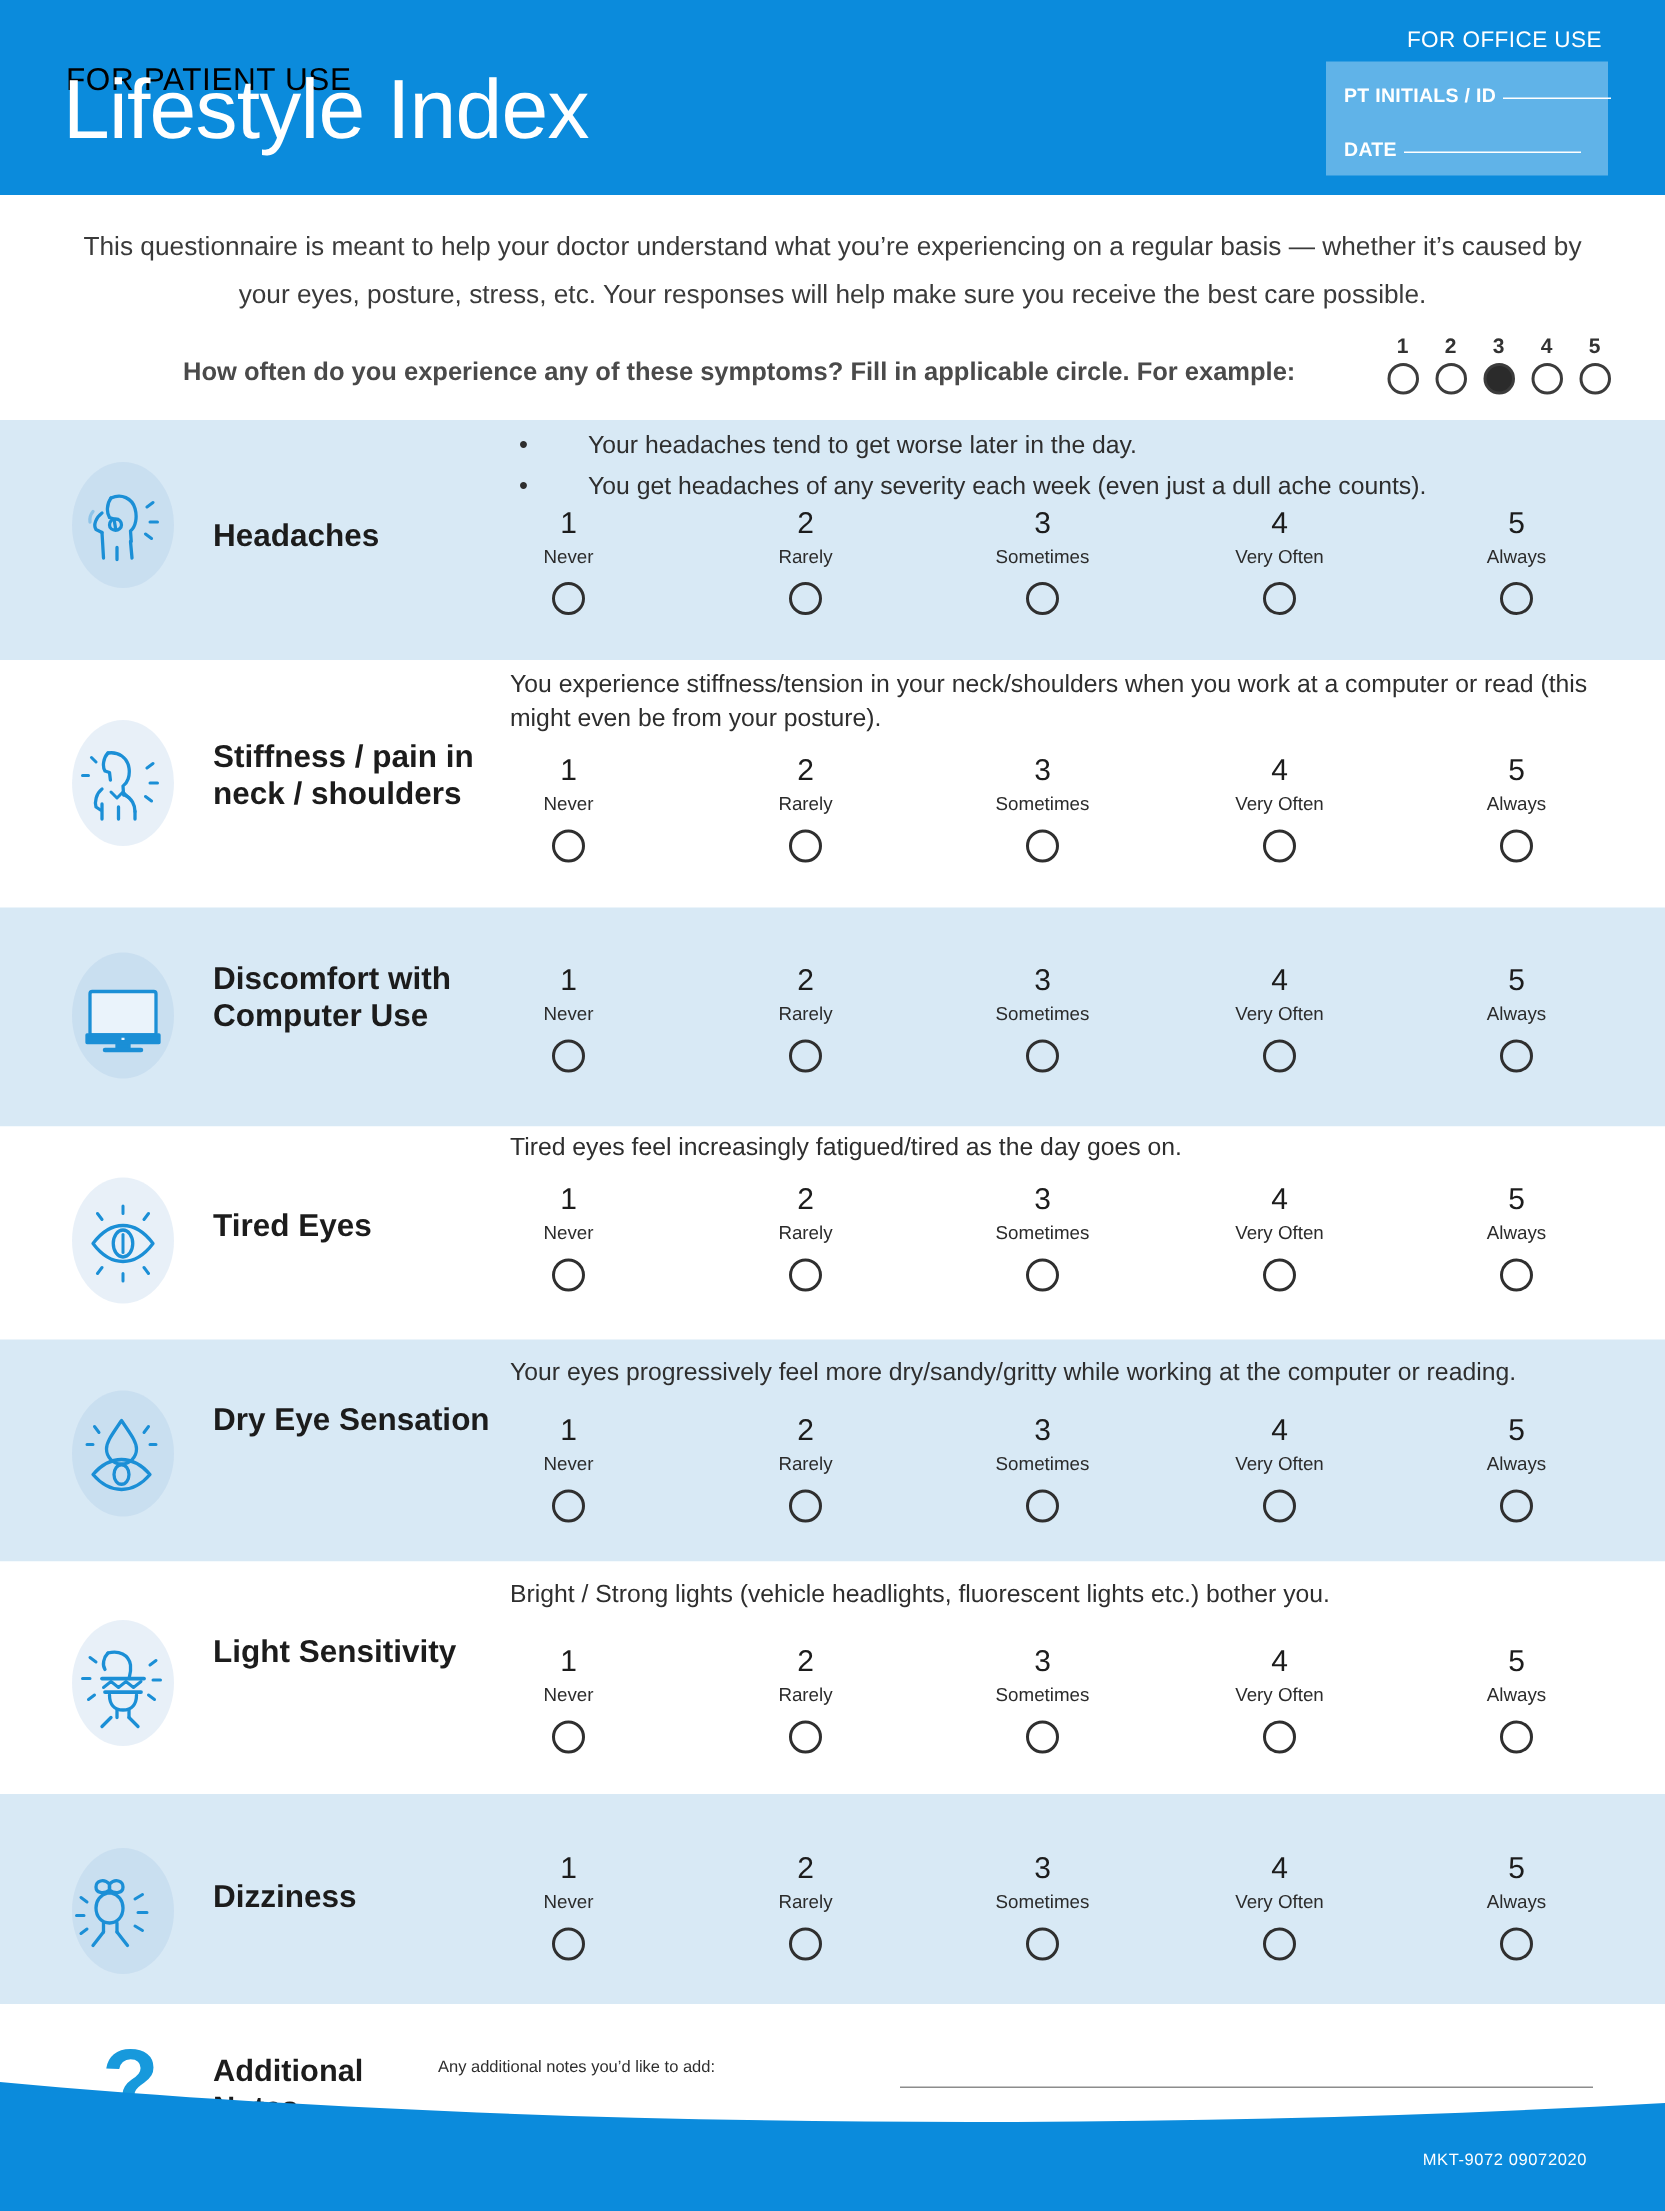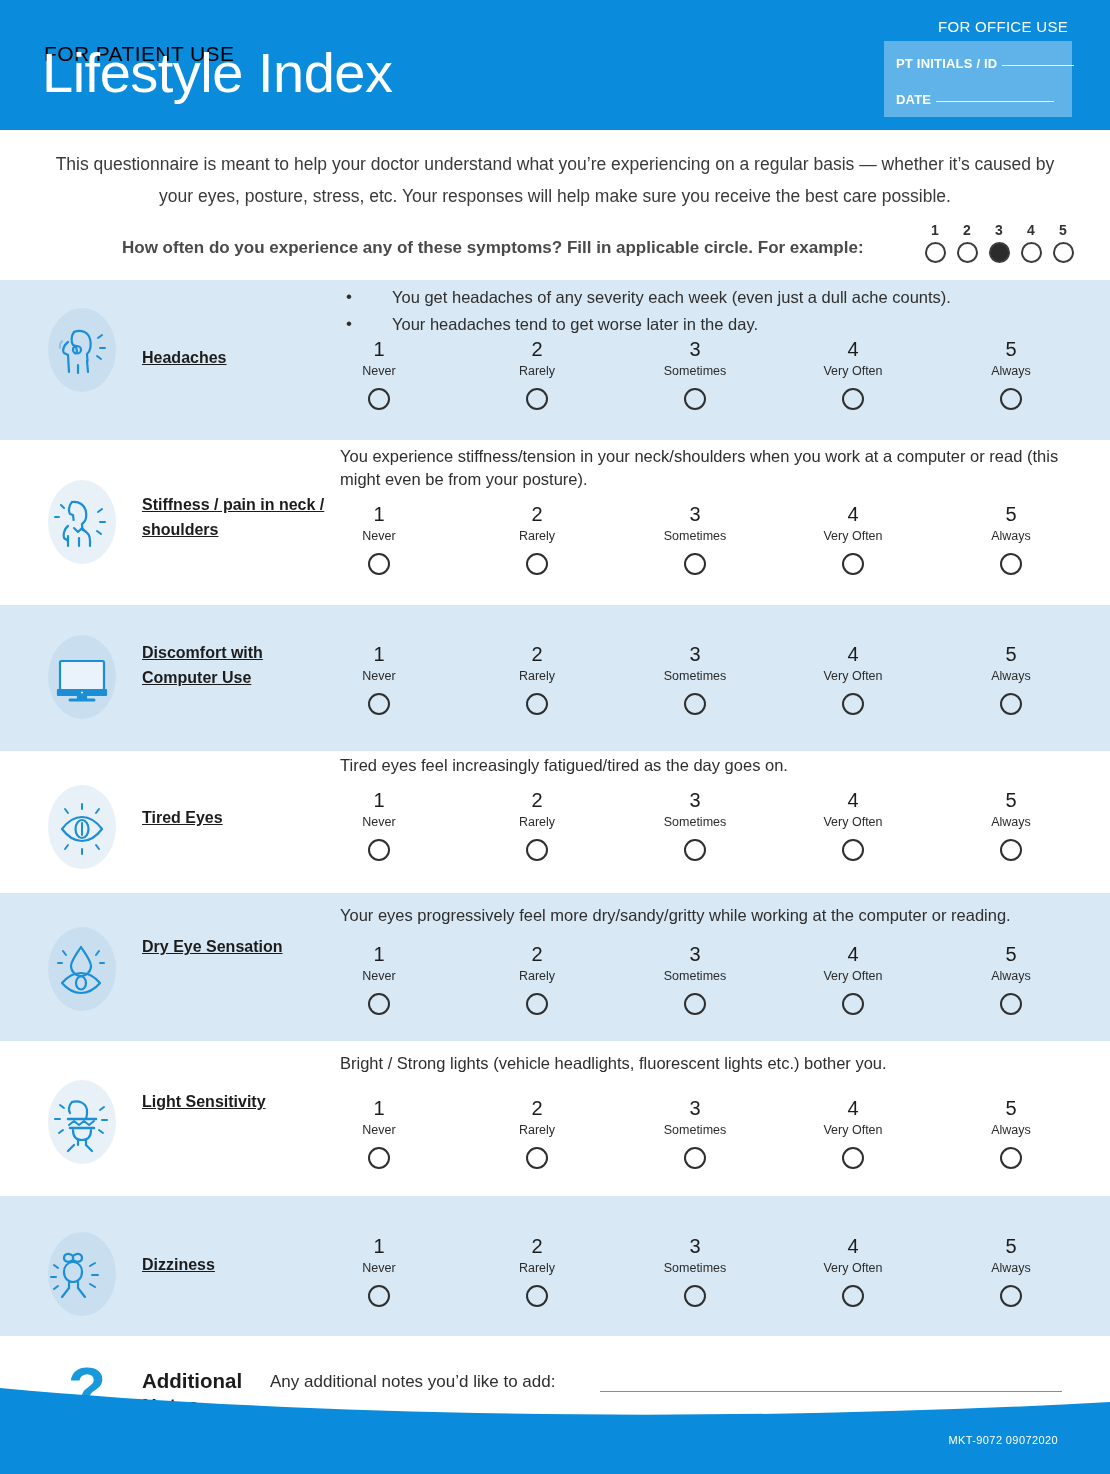--- a/index.html
+++ b/index.html
@@ -136,24 +136,23 @@
     border-radius: 50%;
     background: rgba(150,185,225,0.22);
   }
   .q-icon svg { position: absolute; left: 8px; top: 10px; }
 
   .q-title {
     position: absolute;
     left: 142px;
     width: 185px;
     color: #1c1c1c;
-    font-size: 16px;
+    font-size: 21px;
     font-weight: 600;
     line-height: 25px;
-    text-decoration: underline;
   }
   .q-desc {
     position: absolute;
     left: 340px;
     width: 722px;
     color: #2e2e2e;
     font-size: 16.5px;
     line-height: 23px;
   }
   .q-desc ul { list-style: none; }
@@ -216,23 +215,23 @@
     position: absolute;
     left: 142px; top: 32px;
     color: #1c1c1c;
     font-size: 20.5px;
     font-weight: 600;
     line-height: 25px;
     width: 150px;
   }
   .notes-prompt {
     position: absolute;
-    left: 270px; top: 36px;
+    left: 292px; top: 36px;
     color: #2e2e2e;
-    font-size: 17px;
+    font-size: 11px;
   }
   .notes-line-1 {
     position: absolute;
     left: 600px; top: 55px;
     width: 462px;
     border-bottom: 1.5px solid #8c8c8c;
   }
   .notes-line-2 {
     position: absolute;
     left: 284px; top: 110px;
@@ -316,22 +315,22 @@
       <path d="M27 26c2.6 0 4 2 4 4s-2 3.5-4 3.5-4-1.4-4-3.5 1.4-4 4-4z"></path>
       <path d="M18 22c-4 3-6 8-4 11l4 2"></path>
       <path d="M18 35l1 17M37 41l1 11M28 45v8"></path>
       <path d="M48 18l4-3M50 28h5M47 36l4 3" stroke-width="2"></path>
       <path d="M10 28a9 9 0 0 1 2-7" stroke="#8FC4E8"></path>
     </svg>
         </div>
         <div class="q-title" style="top: 65px; width: 185px;">Headaches</div>
         <div class="q-desc" style="top: 4px;">
           <ul>
+            <li>Your headaches tend to get worse later in the day.</li>
             <li>You get headaches of any severity each week (even just a dull ache counts).</li>
-            <li>Your headaches tend to get worse later in the day.</li>
           </ul>
         </div>
         <div class="scale" style="top: 57px;">
           <div class="sc-col">
             <div class="sc-num">1</div>
             <div class="sc-lab">Never</div>
             <div class="sc-circle"></div>
           </div>
           <div class="sc-col">
             <div class="sc-num">2</div>

